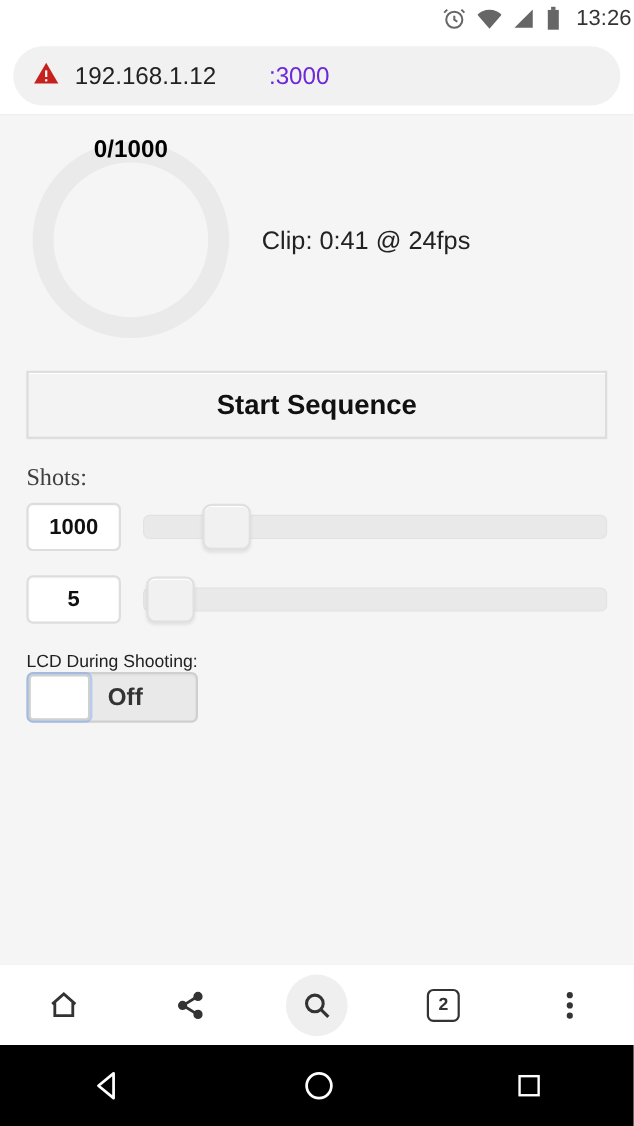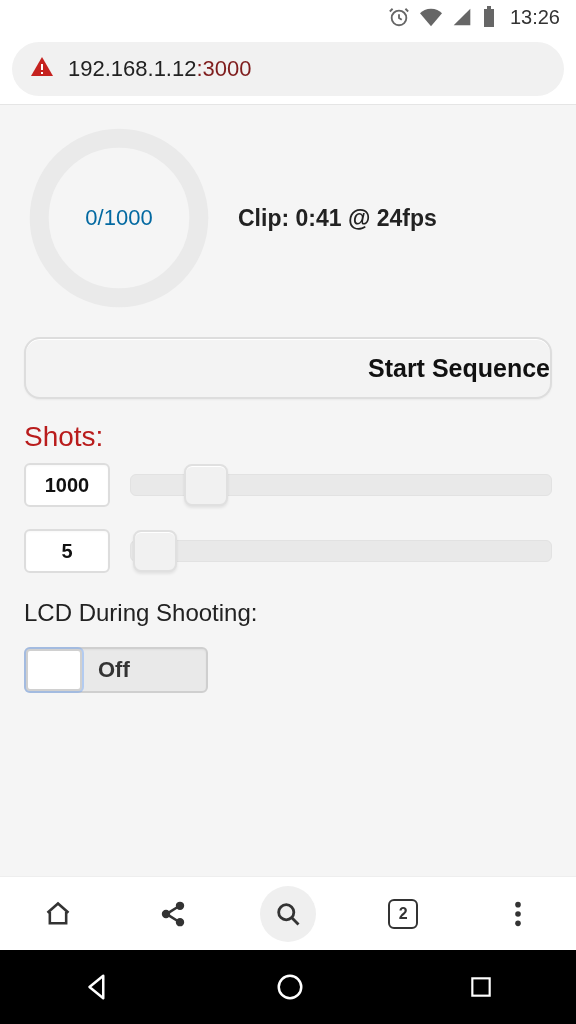--- a/index.html
+++ b/index.html
@@ -1,51 +1,51 @@
 <!DOCTYPE html>
 <html><head>
 <meta charset="utf-8">
 <style>
   * { box-sizing: border-box; margin: 0; padding: 0; }
   html, body { width: 576px; height: 1024px; font-family: Arial, Helvetica, sans-serif; background: #fff; overflow: hidden; }
 
   
-  .statusbar { height: 34px; display: flex; align-items: center; justify-content: flex-end; padding: 0 16px; gap: 10px; color: #666; font-size: 18px; }
+  .statusbar { height: 34px; display: flex; align-items: center; justify-content: flex-end; padding: 0 2px; gap: 10px; color: #666; font-size: 18px; }
   .statusbar .time { color: #333; font-size: 20px; margin-left: 4px; }
   .statusbar svg { display: block; }
 
   
   .urlbar-wrap { padding: 8px 12px; }
   .urlbar { background: #f1f1f1; border-radius: 28px; height: 54px; display: flex; align-items: center; padding: 0 18px; gap: 14px; }
   .urlbar .host { font-size: 22px; color: #222; font-weight: 500; }
-  .urlbar .port { color: #7f1d1d; }
+  .urlbar .port { color: #6d28d9; margin-left: 48px; }
   .hr { height: 1px; background: #e5e5e5; width: 100%; }
 
   
   .app { background: #f5f5f5; padding: 18px 24px 0 24px; height: 786px; overflow: hidden; }
 
   .toprow { display: flex; align-items: center; gap: 24px; margin-bottom: 24px; }
   .ring-wrap { width: 190px; height: 190px; position: relative; flex: 0 0 auto; }
   .ring-wrap svg { width: 190px; height: 190px; }
-  .ring-text { position: absolute; inset: 0; display: flex; align-items: center; justify-content: center; color: #0369a1; font-weight: 400; font-size: 22px; }
-  .stats { flex: 1; display: flex; flex-direction: column; gap: 28px; font-weight: bold; }
+  .ring-text { position: absolute; inset: 0; display: flex; align-items: flex-start; justify-content: center; color: #000000; font-weight: 700; font-size: 22px; }
+  .stats { flex: 1; display: flex; flex-direction: column; gap: 28px; }
   .stats div { font-size: 23px; color: #222; }
 
-  .startbtn { width: 100%; height: 62px; border: 2px solid #ddd; background: #f3f3f3; border-radius: 16px; font-size: 25px; font-weight: 700; color: #111; cursor: pointer; box-shadow: 0 1px 2px rgba(0,0,0,.05), inset 0 1px 0 #fff; text-align: right; }
+  .startbtn { width: 100%; height: 62px; border: 2px solid #ddd; background: #f3f3f3; border-radius: 0; font-size: 25px; font-weight: 700; color: #111; cursor: pointer; box-shadow: 0 1px 2px rgba(0,0,0,.05), inset 0 1px 0 #fff; }
 
   .ctrl { margin-top: 22px; }
-  .ctrl-label { font-size: 28px; color: #b91c1c; margin-bottom: 10px; }
+  .ctrl-label { font-size: 22px; color: #404040; margin-bottom: 10px; font-family: Liberation Serif, serif; }
   .ctrl-row { display: flex; align-items: center; gap: 20px; }
   .numbox { width: 86px; height: 44px; border: 2px solid #ddd; border-radius: 6px; background: #fff; text-align: center; font-size: 20px; font-weight: 700; color: #111; display: flex; align-items: center; justify-content: center; box-shadow: inset 0 1px 2px rgba(0,0,0,.03); }
   .slider { flex: 1; position: relative; height: 28px; }
   .slider .track { position: absolute; left: 0; right: 0; top: 50%; transform: translateY(-50%); height: 22px; background: #e9e9e9; border: 1px solid #e2e2e2; border-radius: 6px; }
   .slider .thumb { position: absolute; top: 50%; transform: translate(-50%, -50%); width: 44px; height: 42px; background: #f1f1f1; border: 2px solid #e0e0e0; border-radius: 8px; box-shadow: 0 2px 3px rgba(0,0,0,.08), inset 0 1px 0 #fff; }
 
-  .toggle-label { font-size: 24px; color: #222; margin-top: 26px; margin-bottom: 20px; }
-  .toggle { width: 184px; height: 46px; border: 2px solid #cfcfcf; border-radius: 6px; background: #e9e9e9; display: flex; align-items: center; position: relative; box-shadow: inset 0 1px 2px rgba(0,0,0,.05); }
+  .toggle-label { font-size: 16px; color: #222; margin-top: 26px; margin-bottom: 0; }
+  .toggle { width: 156px; height: 46px; border: 2px solid #cfcfcf; border-radius: 6px; background: #e9e9e9; display: flex; align-items: center; position: relative; box-shadow: inset 0 1px 2px rgba(0,0,0,.05); }
   .toggle .knob { width: 56px; height: 42px; background: #fff; border: 2px solid #d0d0d0; border-radius: 4px; position: absolute; left: 0; top: 0; box-shadow: 0 0 0 2px rgba(80,150,255,.35); }
   .toggle .lbl { margin-left: 72px; font-size: 22px; font-weight: 700; color: #333; }
 
   
   .browserbar { position: absolute; left: 0; right: 0; bottom: 74px; height: 74px; background: #fff; display: flex; align-items: center; justify-content: space-around; border-top: 1px solid #eee; }
   .browserbar .btn { width: 56px; height: 56px; display: flex; align-items: center; justify-content: center; cursor: pointer; border-radius: 28px; }
   .browserbar .btn.active { background: #efefef; }
   .tabbox { width: 30px; height: 30px; border: 2.5px solid #333; border-radius: 6px; display: flex; align-items: center; justify-content: center; font-size: 16px; font-weight: 700; color: #333; }
 
   

